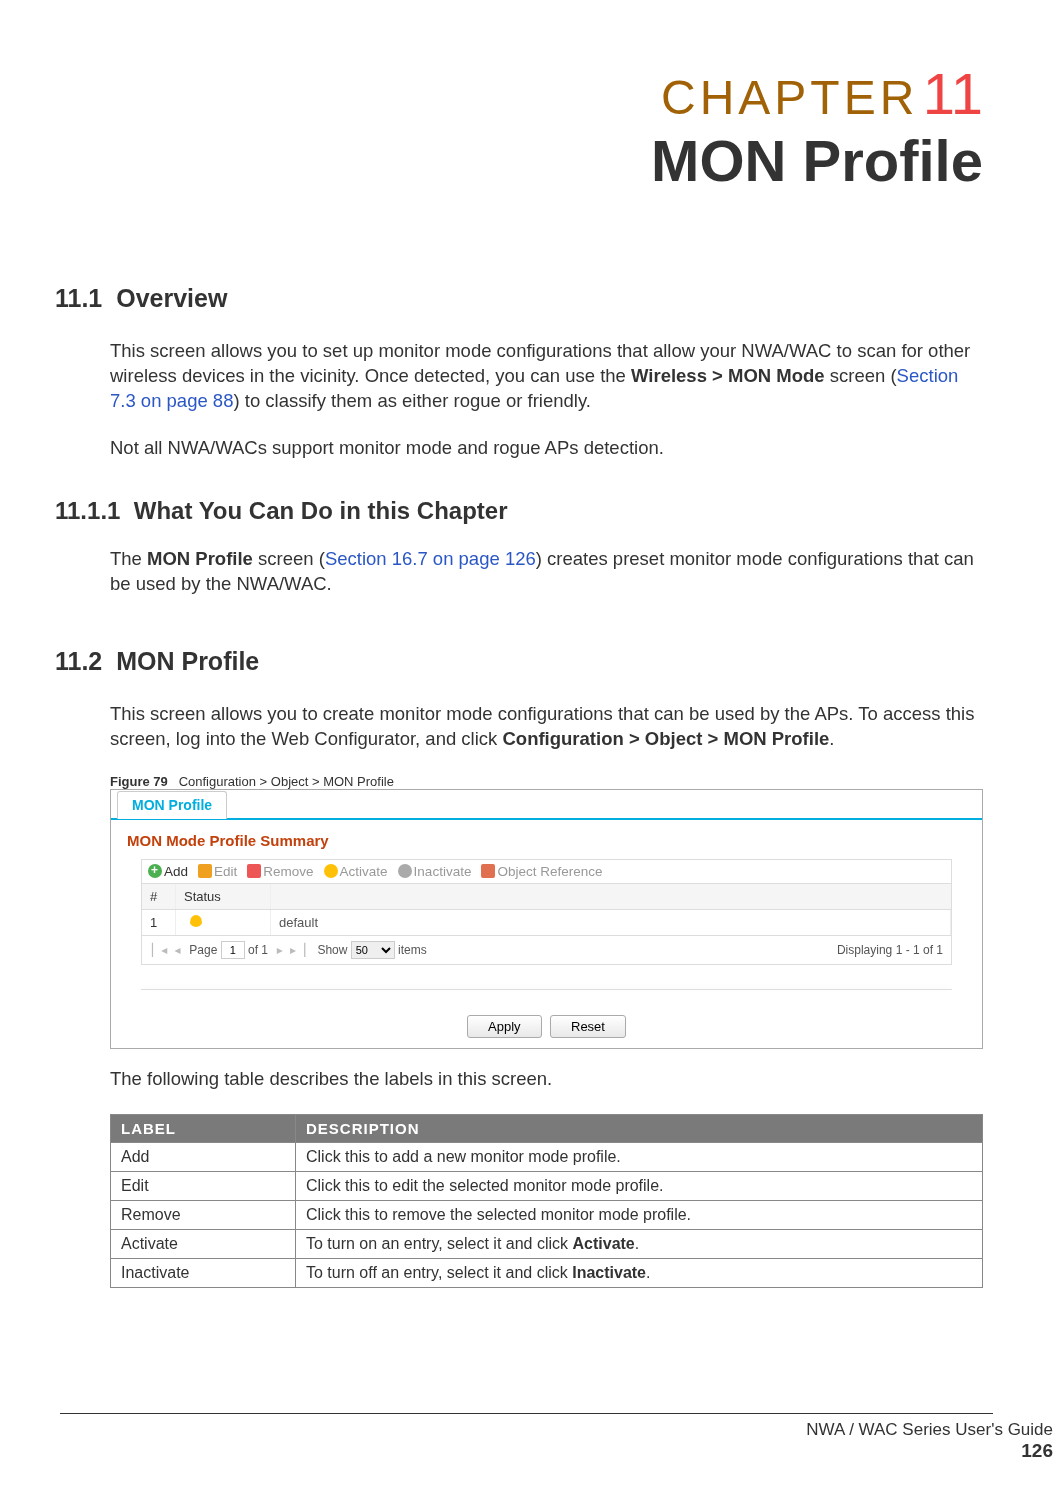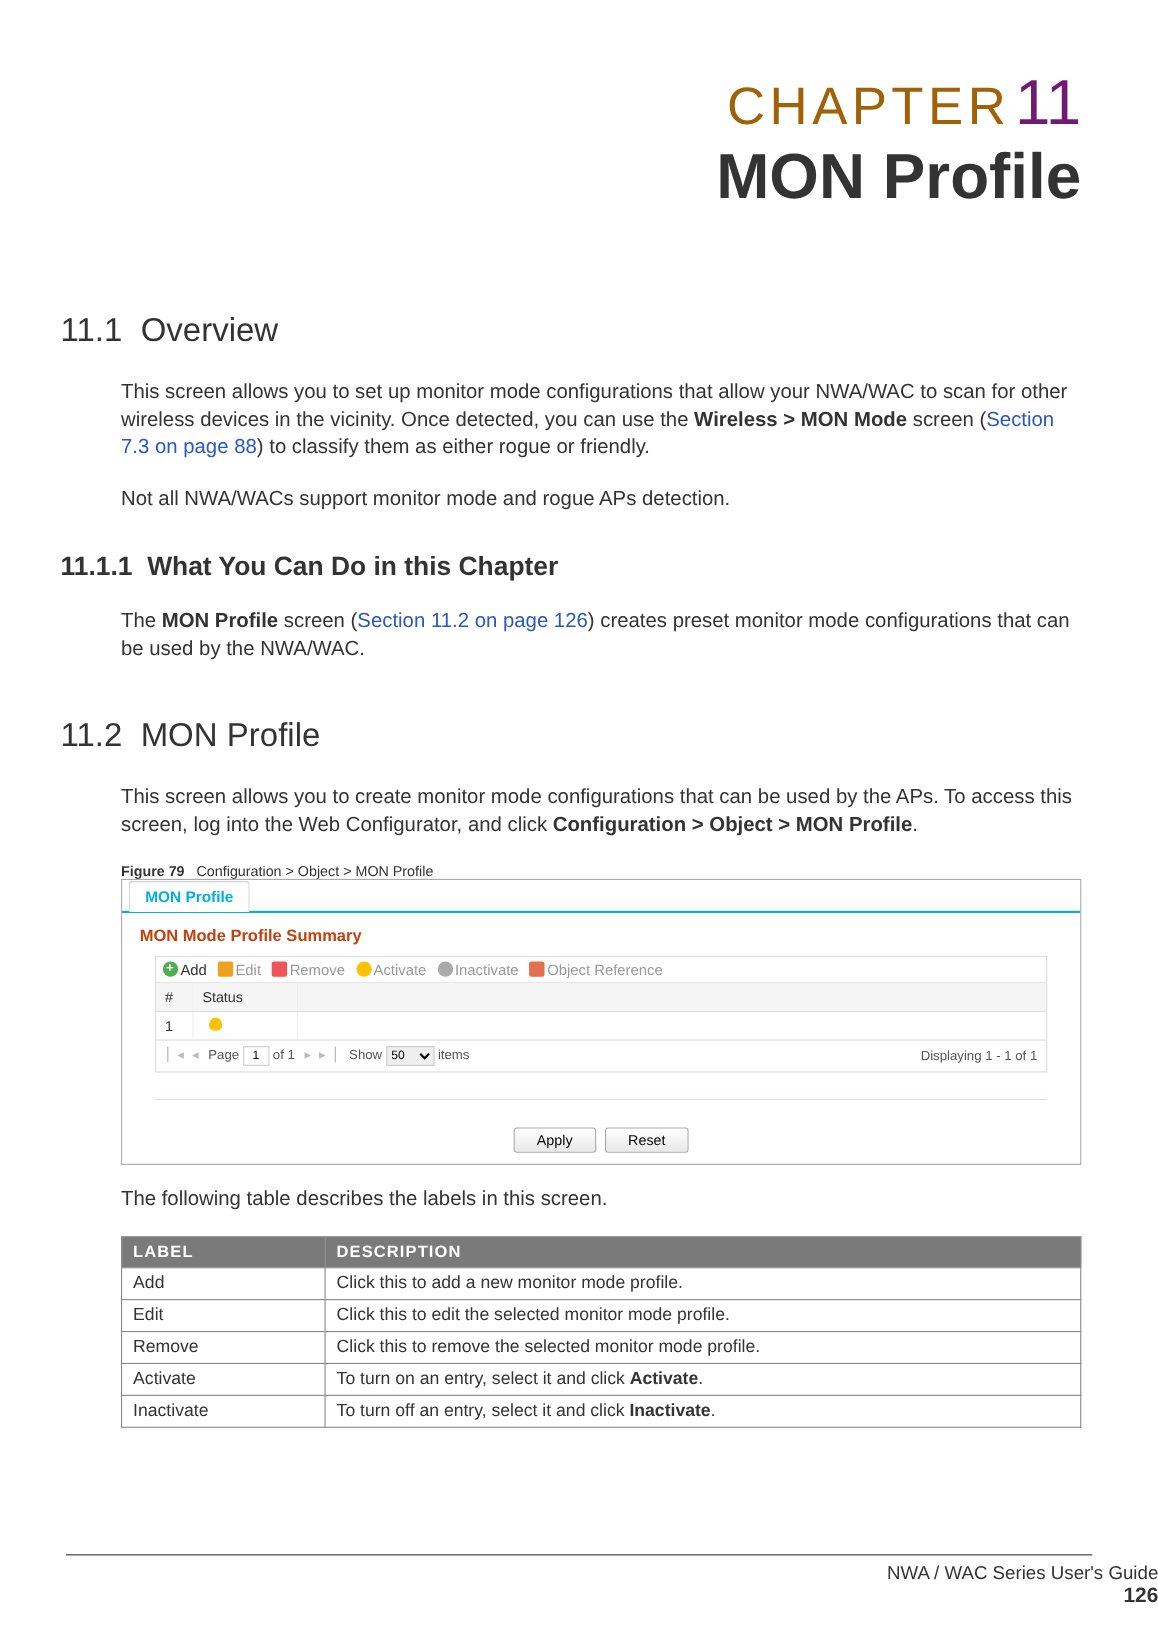--- a/index.html
+++ b/index.html
@@ -22,34 +22,34 @@
       margin-bottom: 90px;
     }
     .chapter-label {
       font-size: 48px;
       letter-spacing: 4px;
       color: #a16207;
       font-weight: normal;
     }
     .chapter-num {
       font-size: 58px;
-      color: #701a75;
+      color: #ef4444;
       font-weight: normal;
       margin-top: 24px;
     }
     .chapter-title {
       font-size: 58px;
       color: #333;
       font-weight: bold;
       margin-top: 0;
       letter-spacing: 0;
     }
     .h1 {
-      font-size: 30px;
-      font-weight: normal;
+      font-size: 25px;
+      font-weight: bold;
       margin-bottom: 26px;
       margin-top: 10px;
     }
     .h2 {
       font-size: 24px;
       font-weight: bold;
       margin-bottom: 22px;
       margin-top: 36px;
     }
     .body-block {
@@ -257,21 +257,21 @@
     </p>
     <p class="text">Not all NWA/WACs support monitor mode and rogue APs detection.</p>
   </div>
 
   <div class="h2">
     <span>11.1.1</span>&nbsp;&nbsp;<span>What You Can Do in this Chapter</span>
   </div>
 
   <div class="body-block">
     <p class="text">
-      <span>The </span><span class="bold">MON Profile</span><span> screen (</span><span class="link">Section 11.2 on page 126</span><span>) creates preset monitor mode configurations that can be used by the NWA/WAC.</span>
+      <span>The </span><span class="bold">MON Profile</span><span> screen (</span><span class="link">Section 16.7 on page 126</span><span>) creates preset monitor mode configurations that can be used by the NWA/WAC.</span>
     </p>
   </div>
 
   <div class="h1" style="margin-top:50px;">
     <span>11.2</span>&nbsp;&nbsp;<span>MON Profile</span>
   </div>
 
   <div class="body-block">
     <p class="text">
       <span>This screen allows you to create monitor mode configurations that can be used by the APs. To access this screen, log into the Web Configurator, and click </span><span class="bold">Configuration &gt; Object &gt; MON Profile</span><span>.</span>
@@ -295,20 +295,21 @@
         <span><span class="ss-ic ic-ref"></span><span>Object Reference</span></span>
       </div>
       <div class="ss-grid">
         <div class="ss-grid-head">
           <div class="ss-col-num">#</div>
           <div class="ss-col-status">Status</div>
         </div>
         <div class="ss-grid-row">
           <div class="ss-col-num">1</div>
           <div class="ss-col-status"><span class="bulb"></span></div>
+          <div class="ss-col-name">default</div>
         </div>
       </div>
       <div class="ss-pager">
         <div>
           <span class="arrows"><span>▏◂</span> <span>◂</span></span>
           &nbsp;<span>Page</span>
           <input value="1" style="">
           <span>of 1</span>
           &nbsp;<span class="arrows"><span>▸</span> <span>▸▕</span></span>
           &nbsp;&nbsp;<span>Show</span>

